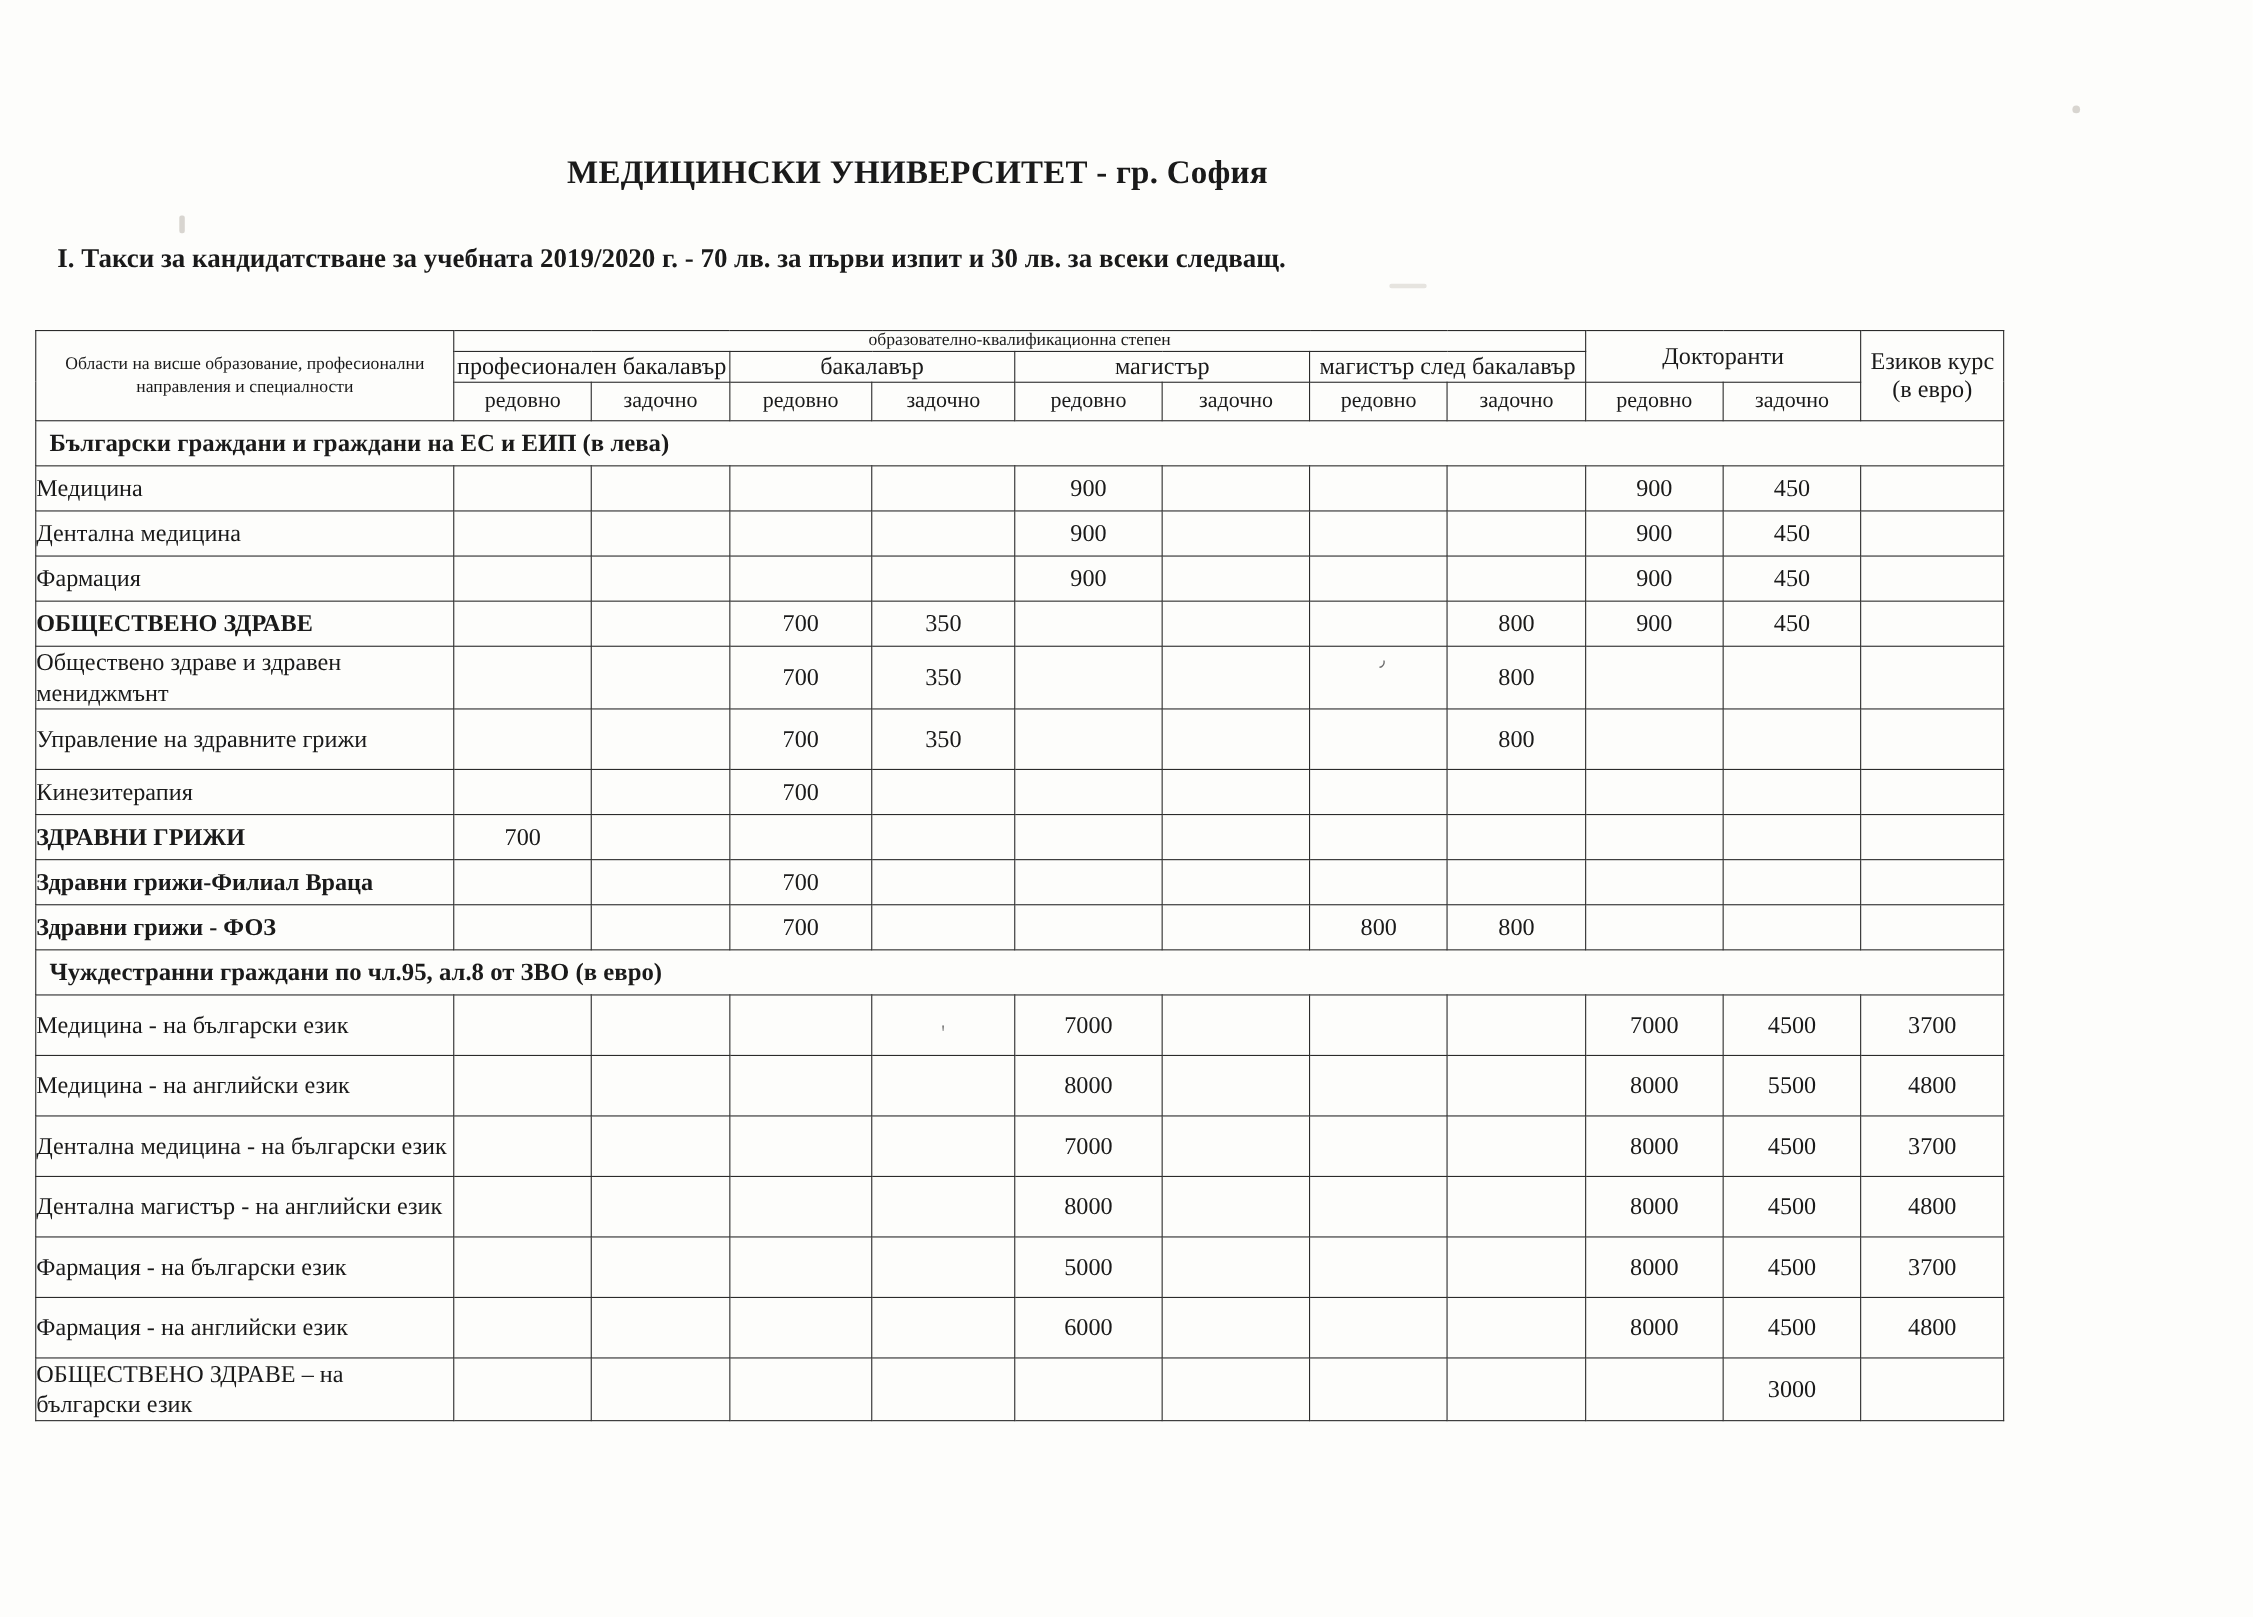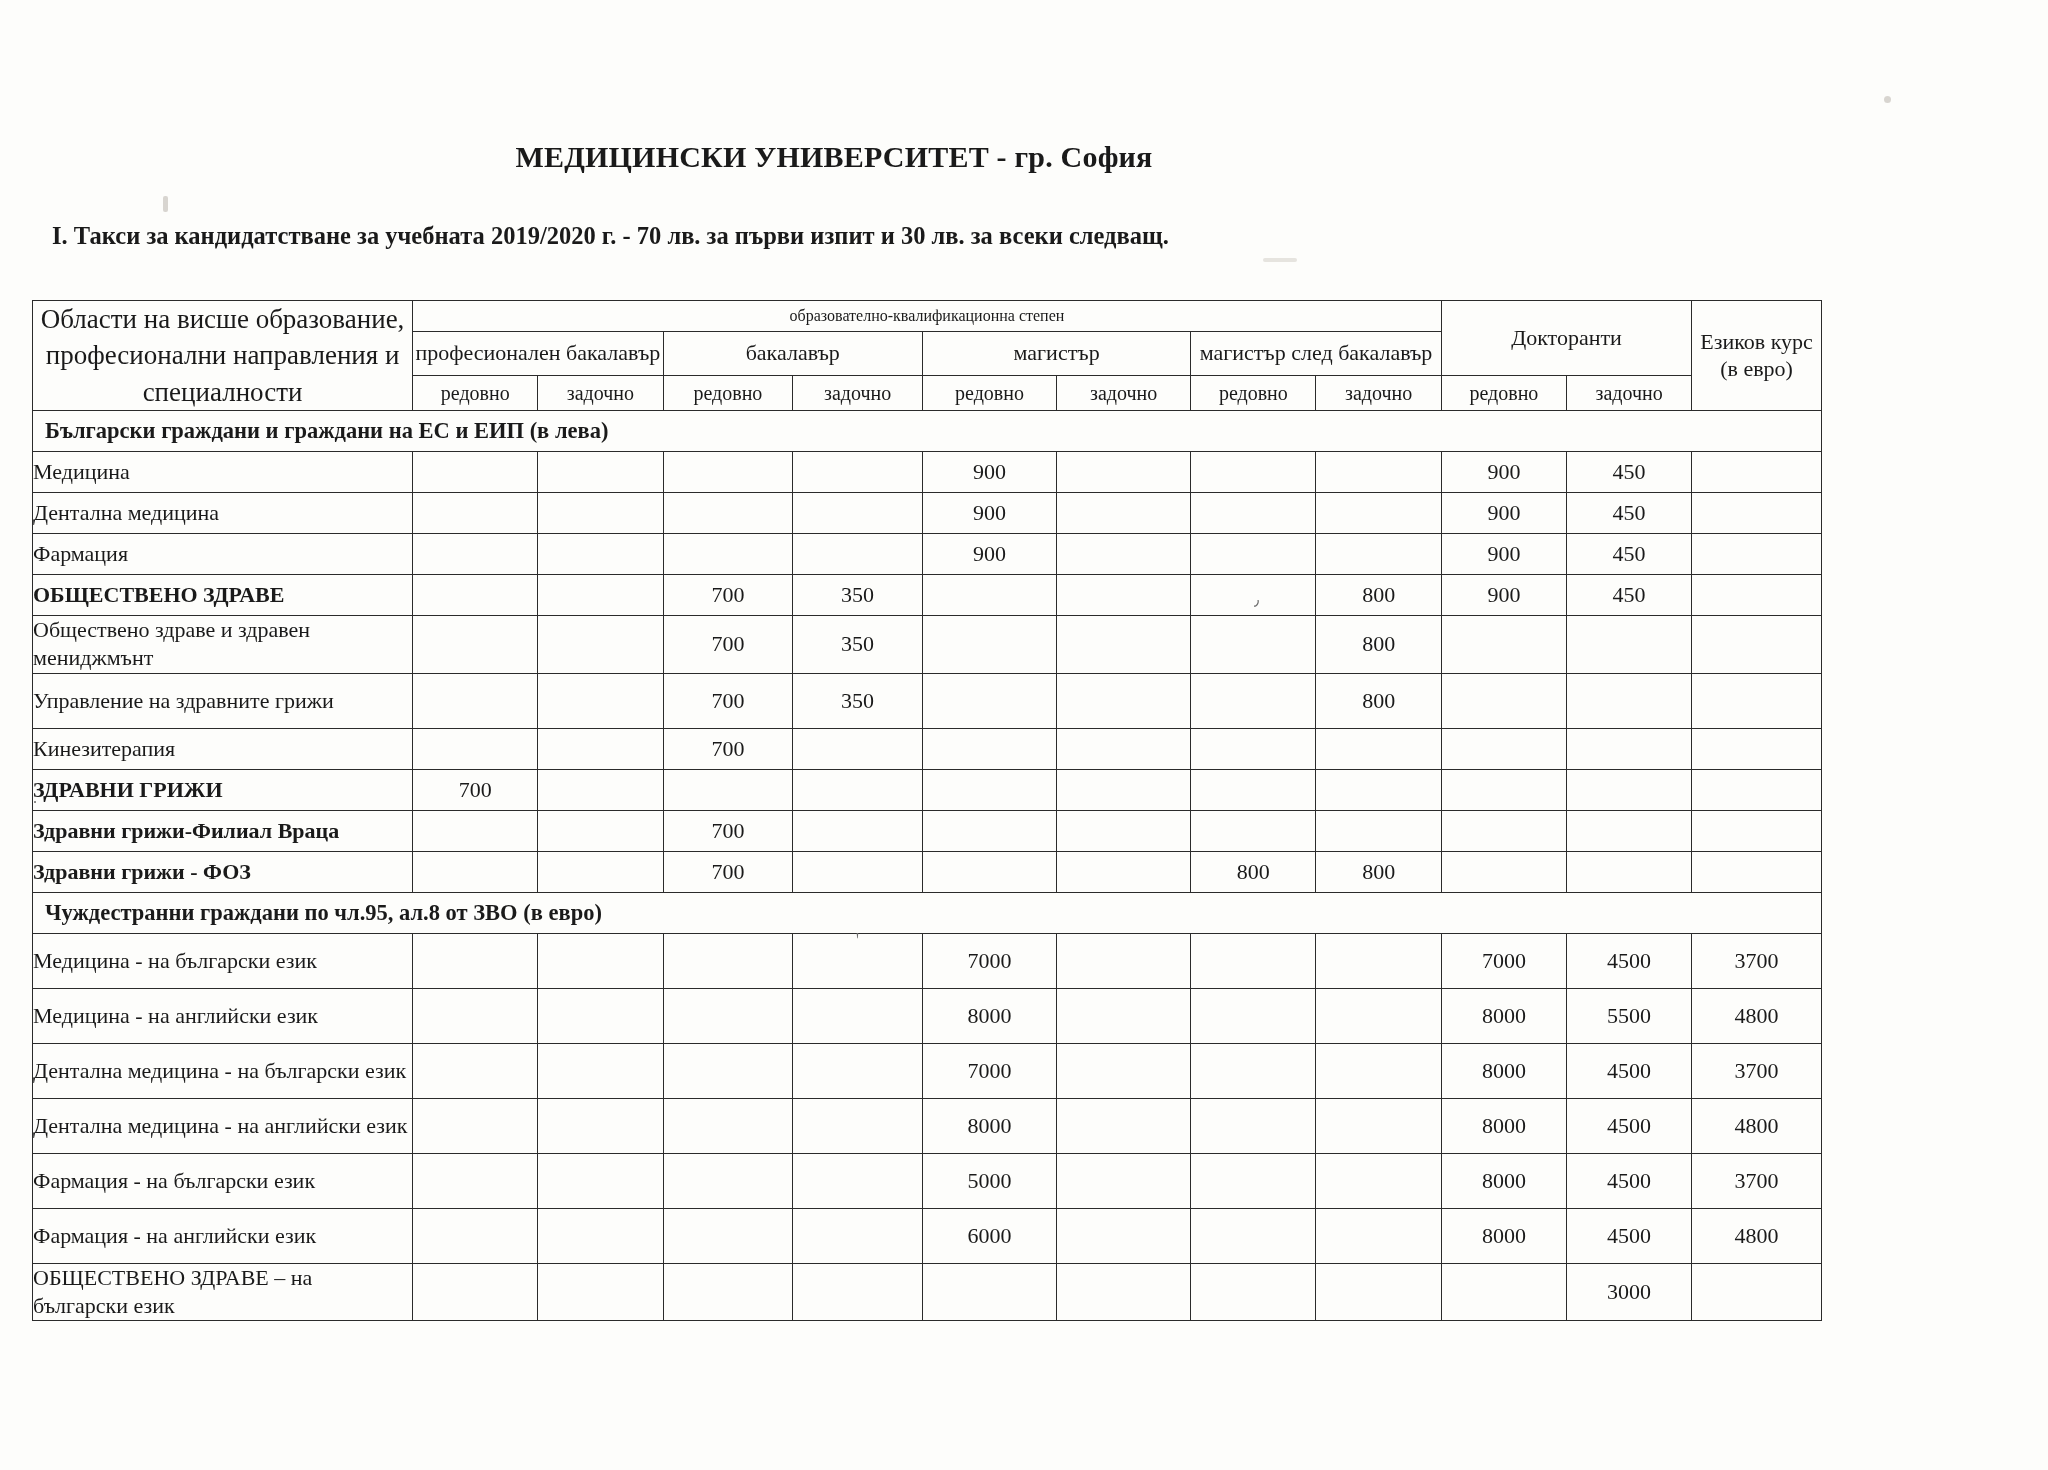--- a/index.html
+++ b/index.html
@@ -72,21 +72,21 @@
   }
   .hdr-center {
     text-align: center;
     font-size: 22px;
     line-height: 1.22;
     padding: 6px 4px;
   }
   .hdr-areas {
     text-align: center;
     font-weight: bold;
-    font-size: 27px;
+    font-size: 16px;
     line-height: 1.35;
     padding: 10px 12px;
   }
   .hdr-sub {
     text-align: center;
     font-size: 20px;
     padding: 5px 2px;
     height: 34px;
   }
   .hdr-top-span {
@@ -363,21 +363,21 @@
           <td class="num cell-bottom"></td>
           <td class="num cell-bottom">7000</td>
           <td class="num cell-bottom"></td>
           <td class="num cell-bottom"></td>
           <td class="num cell-bottom"></td>
           <td class="num cell-bottom">8000</td>
           <td class="num cell-bottom">4500</td>
           <td class="num cell-bottom">3700</td>
         </tr>
         <tr class="r-tall">
-          <td class="name two-line">Дентална медицина - на английски език</td>
+          <td class="name two-line">Дентална магистър - на английски език</td>
           <td class="num cell-bottom"></td>
           <td class="num cell-bottom"></td>
           <td class="num cell-bottom"></td>
           <td class="num cell-bottom"></td>
           <td class="num cell-bottom">8000</td>
           <td class="num cell-bottom"></td>
           <td class="num cell-bottom"></td>
           <td class="num cell-bottom"></td>
           <td class="num cell-bottom">8000</td>
           <td class="num cell-bottom">4500</td>

